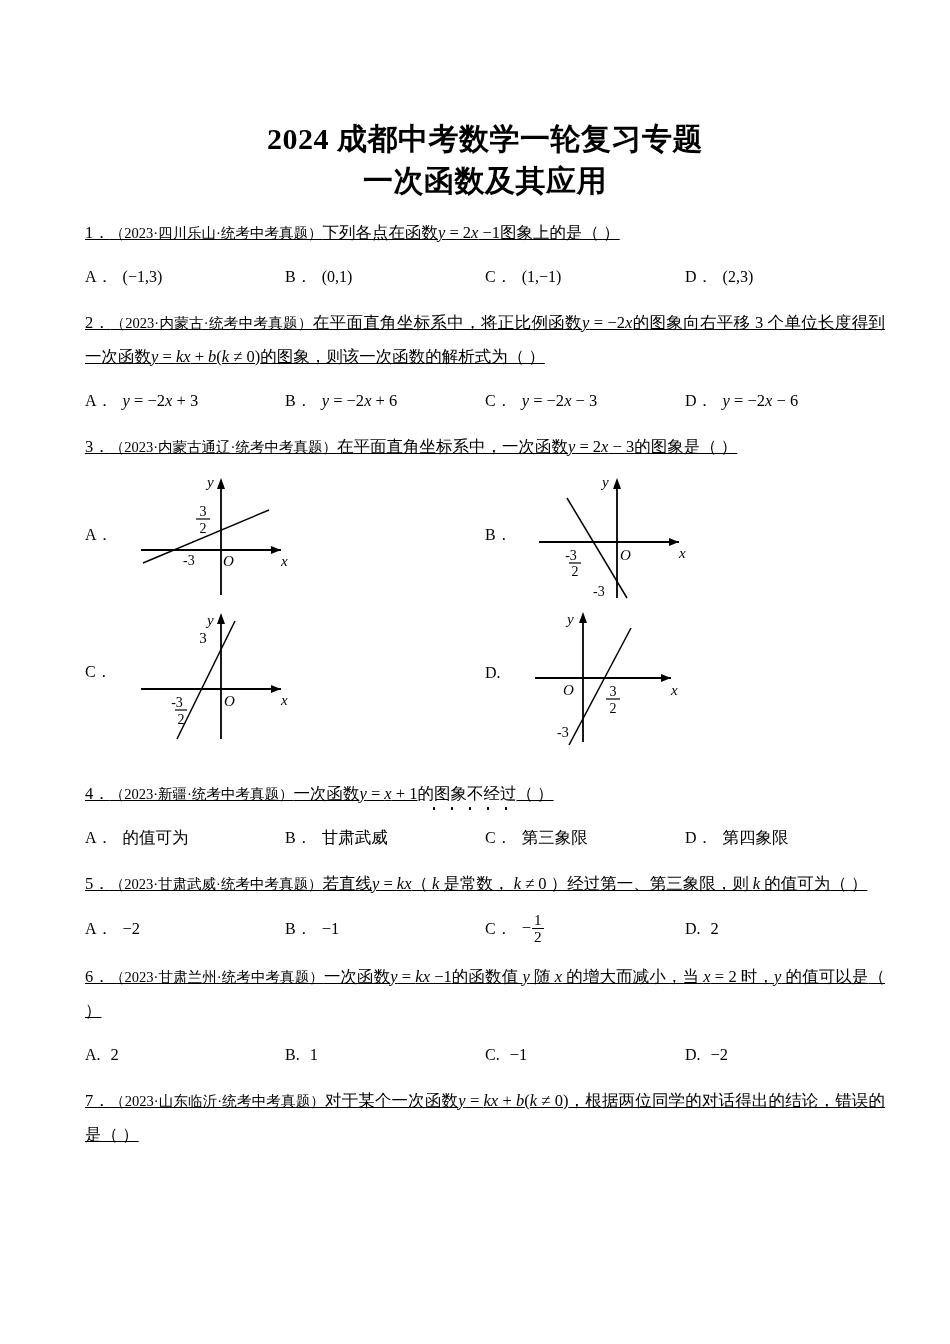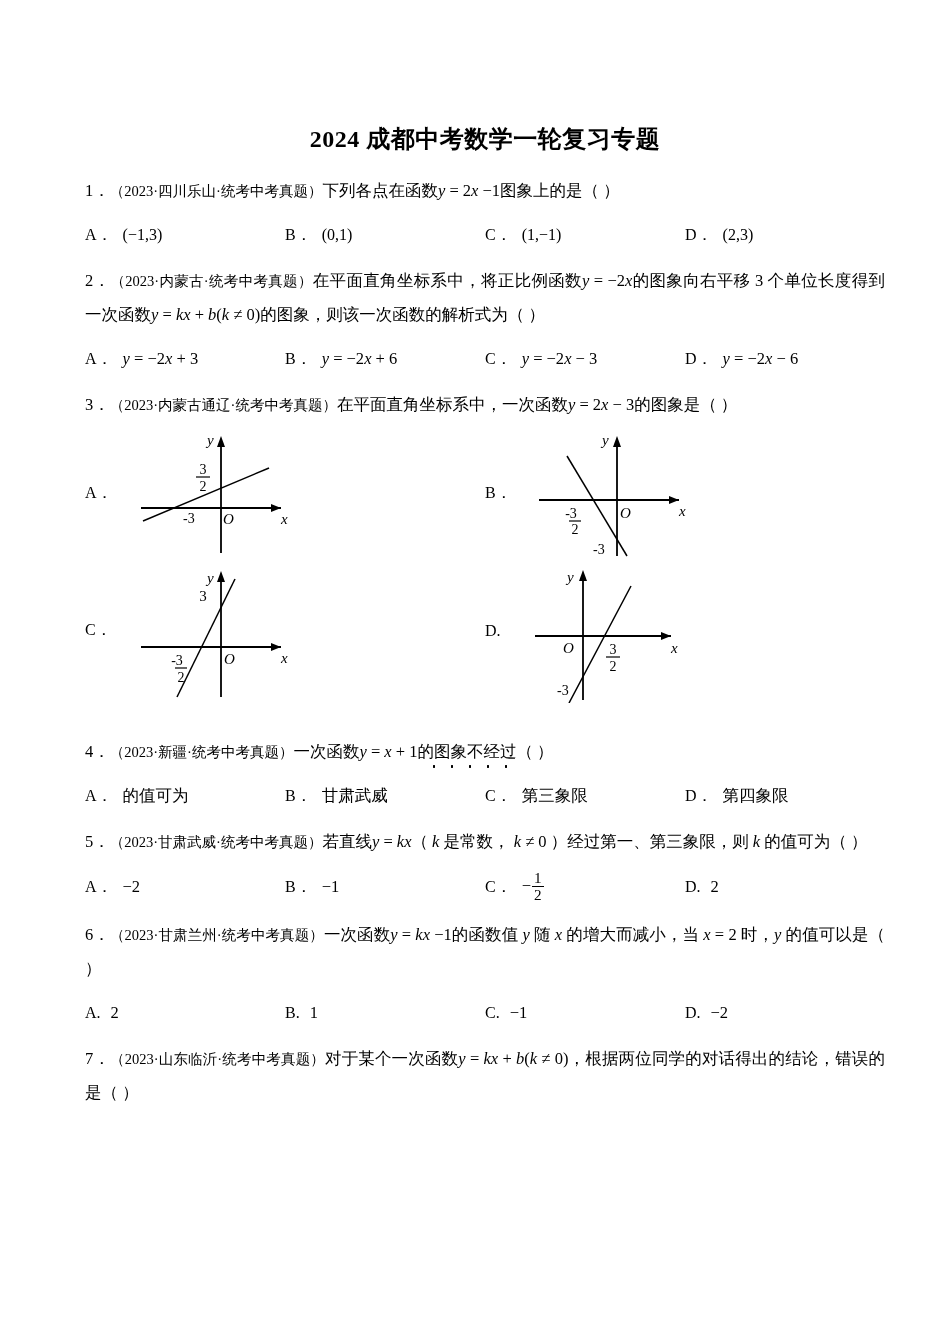--- a/index.html
+++ b/index.html
@@ -24,41 +24,42 @@
     left: 85px;
     top: 0;
     width: 800px;
   }
 
   
   .doc-title {
     text-align: center;
     font-family: "Liberation Serif", "DejaVu Serif", serif;
     font-weight: bold;
-    font-size: 24px;
+    font-size: 30px;
     line-height: 42px;
     letter-spacing: 0.5px;
   }
   .doc-title .line1 { display: block; padding-top: 118px; }
   .doc-title .line2 { display: block; }
 
   
   .section-heading {
     font-size: 15px;
     font-weight: bold;
     margin-top: 20px;
     line-height: 22px;
   }
 
   
   .question {
     font-size: 16.5px;
     line-height: 34px;
     margin-top: 14px;
     text-align: justify;
+    text-decoration: underline;
   }
   .src {
     font-size: 14.5px;
   }
 
   
   i.m, var.m {
     font-family: "Liberation Serif", "DejaVu Serif", serif;
     font-style: italic;
   }
@@ -146,20 +147,21 @@
   .graph-cell svg { display: block; }
 </style>
 </head>
 <body>
 
 <div class="page">
   <div class="content">
 
     <div class="doc-title">
       <span class="line1">2024 成都中考数学一轮复习专题</span>
+      <span class="line2">一次函数及其应用</span>
     </div>
 
 
     <div class="question">
       <span class="q-num">1．</span><span class="src">（2023·四川乐山·统考中考真题）</span><span>下列各点在函数</span><span class="mf"><i class="m">y</i> = 2<i class="m">x</i> −1</span><span>图象上的是（    ）</span>
     </div>
     <div class="options">
       <div class="opt">
         <span class="opt-label">A．</span>
         <span class="opt-body pair">(−1,3)</span>

